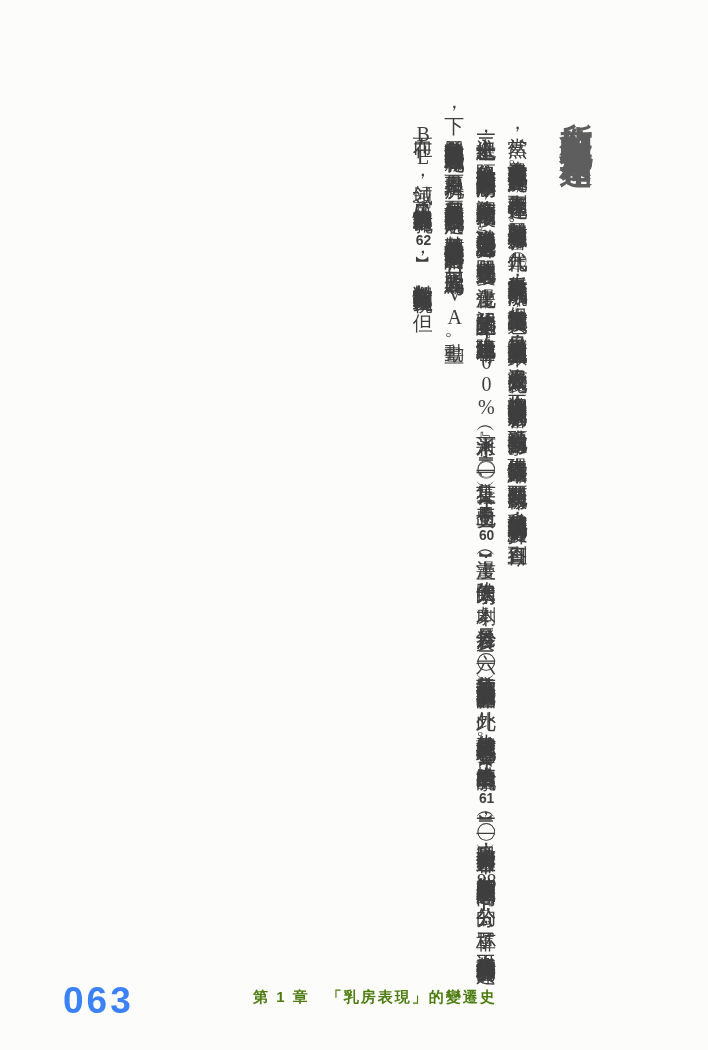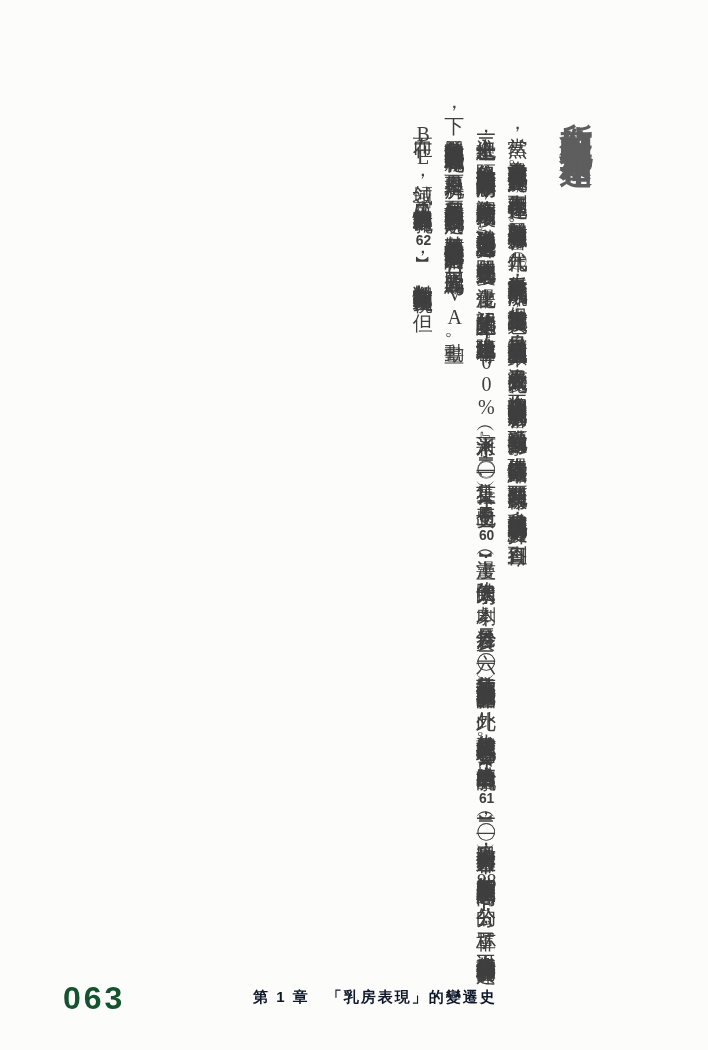--- a/index.html
+++ b/index.html
@@ -56,34 +56,34 @@
   .seg-tcy  { text-combine-upright: all; letter-spacing: 0; } 
   .seg-fig      { font-size: 0.7em; font-weight: 700; font-family: "Liberation Sans", sans-serif; }
   .seg-fig-up   { font-size: 0.7em; font-weight: 700; font-family: "Liberation Sans", sans-serif; text-orientation: upright; letter-spacing: 0; }
   .seg-fig-tcy  { font-size: 0.7em; font-weight: 700; font-family: "Liberation Sans", sans-serif; text-combine-upright: all; letter-spacing: 0; }
   
   .page-number {
     position: absolute;
     left: 63px;
     top: 980px;
     font-family: "Liberation Sans", sans-serif;
-    font-size: 32px;
+    font-size: 37px;
     font-weight: 700;
     letter-spacing: 3px;
-    color: #14532d;
+    color: #3b82f6;
   }
   .chapter-title {
     position: absolute;
     left: 253px;
     top: 988px;
     font-family: "Liberation Sans", sans-serif;
     font-size: 15px;
     font-weight: 700;
     letter-spacing: 2px;
-    color: #0f172a;
+    color: #4d7c0f;
     white-space: nowrap;
   }
 </style>
 </head>
 <body>
 
 <div class="page">
 
   <h1 class="page-title">所有的乳房都緊緊相連</h1>
 

